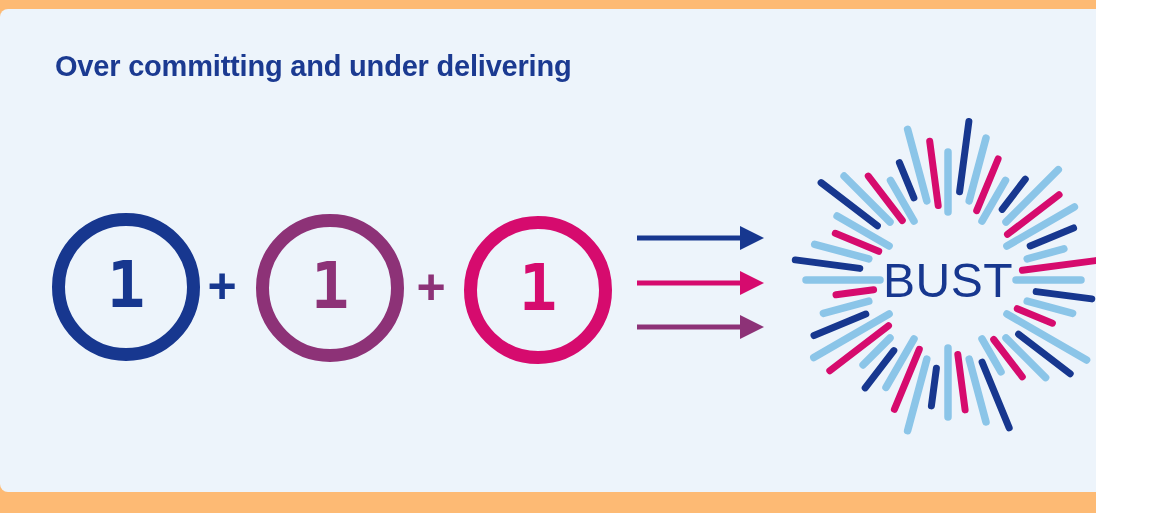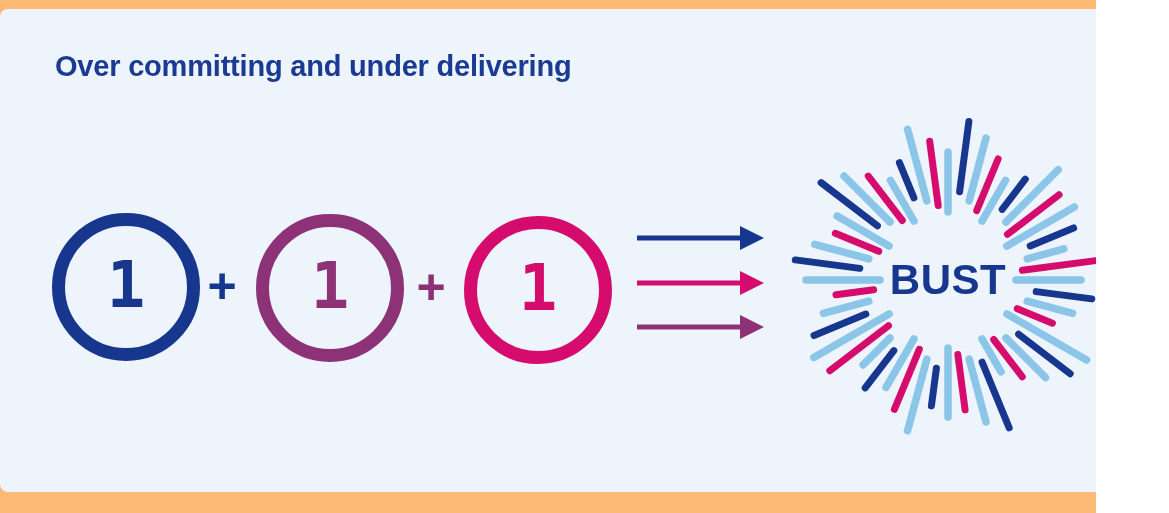--- a/index.html
+++ b/index.html
@@ -33,21 +33,21 @@
     display:flex;align-items:center;justify-content:center;
     font-size:50px;font-weight:700;line-height:1;
   }
   #plus1{left:200px;top:260px;}
   #plus2{left:409px;top:261px;}
   .arrows{position:absolute;left:625px;top:220px;}
   .burst-svg{position:absolute;left:782px;top:114px;}
   .burst-label{
     position:absolute;left:782px;top:114px;width:332px;height:332px;
     display:flex;align-items:center;justify-content:center;
-    font-size:42px;font-weight:700;color:#17378f;letter-spacing:0.5px;
+    font-size:48px;font-weight:400;color:#17378f;letter-spacing:0.5px;
     pointer-events:none;
   }
 </style>
 </head>
 <body>
 
 <div class="canvas">
 
   <div class="card"></div>
 

